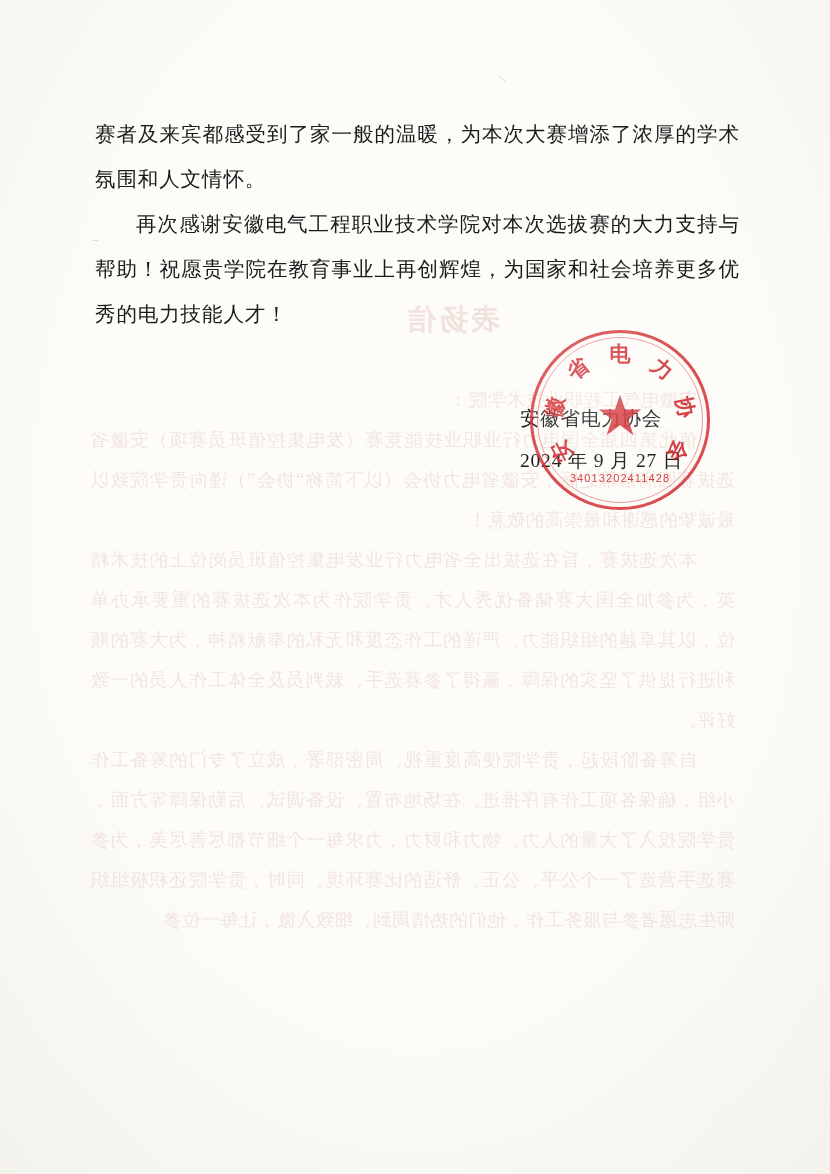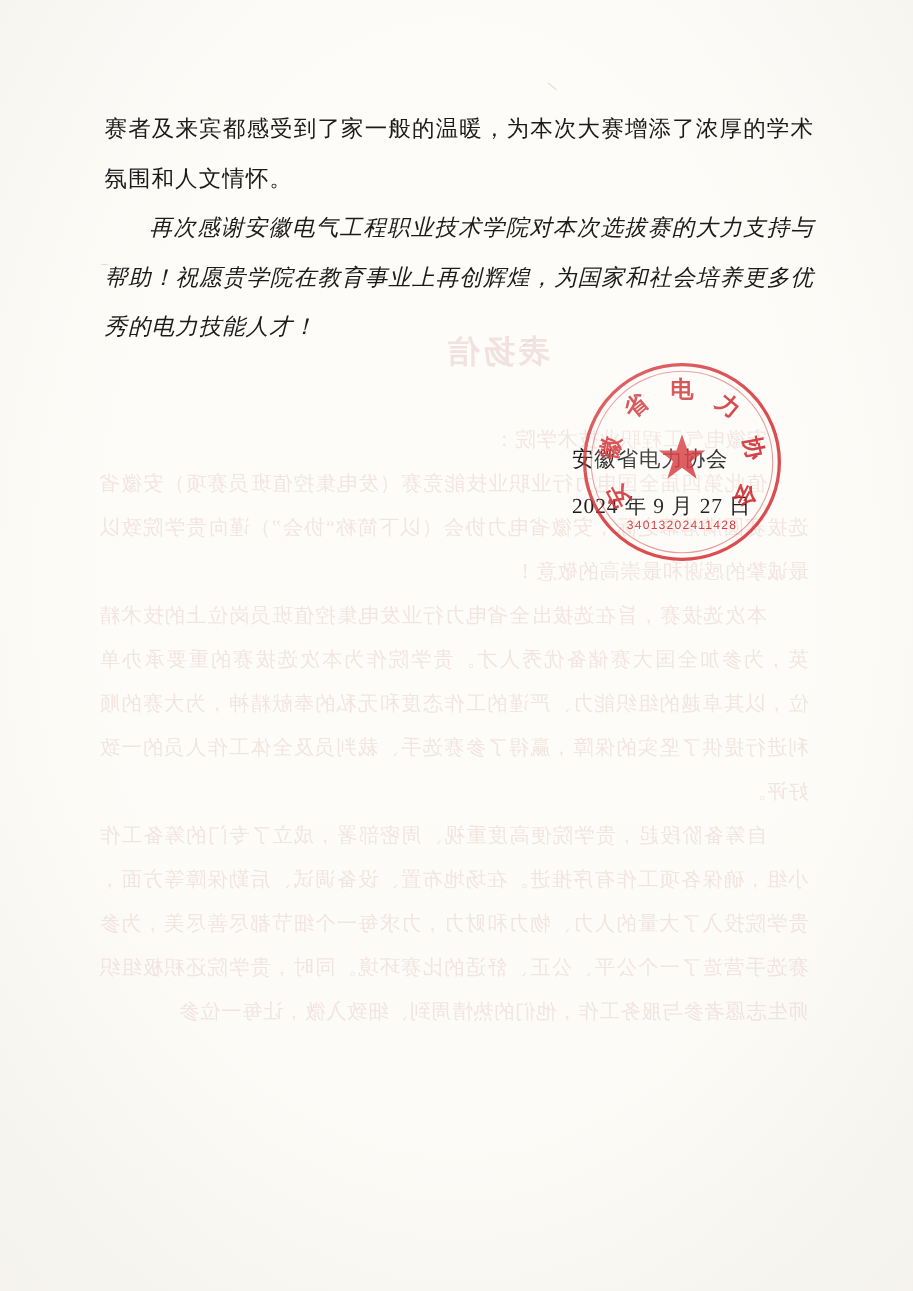--- a/index.html
+++ b/index.html
@@ -65,33 +65,33 @@
     letter-spacing: 0.6px;
     text-align: justify;
     color: #dcb0aa;
   }
   #bleed .bl-ind { text-indent: 38px; display: block; }
 
   
   #content {
     position: absolute;
     left: 95px;
-    top: 96px;
+    top: 112px;
     width: 645px;
   }
   .para {
     font-size: 20.5px;
     line-height: 45px;
     letter-spacing: 0.9px;
     color: #1b1b1b;
     text-align: justify;
     text-justify: inter-ideograph;
     margin: 0 0 0 0;
   }
-  .para.indent { text-indent: 41px; font-style: italic; }
+  .para.indent { text-indent: 41px; }
 
   
   #signature {
     position: absolute;
     left: 520px;
     top: 398px;
     width: 250px;
     font-size: 19.5px;
     line-height: 42px;
     letter-spacing: 0.8px;

